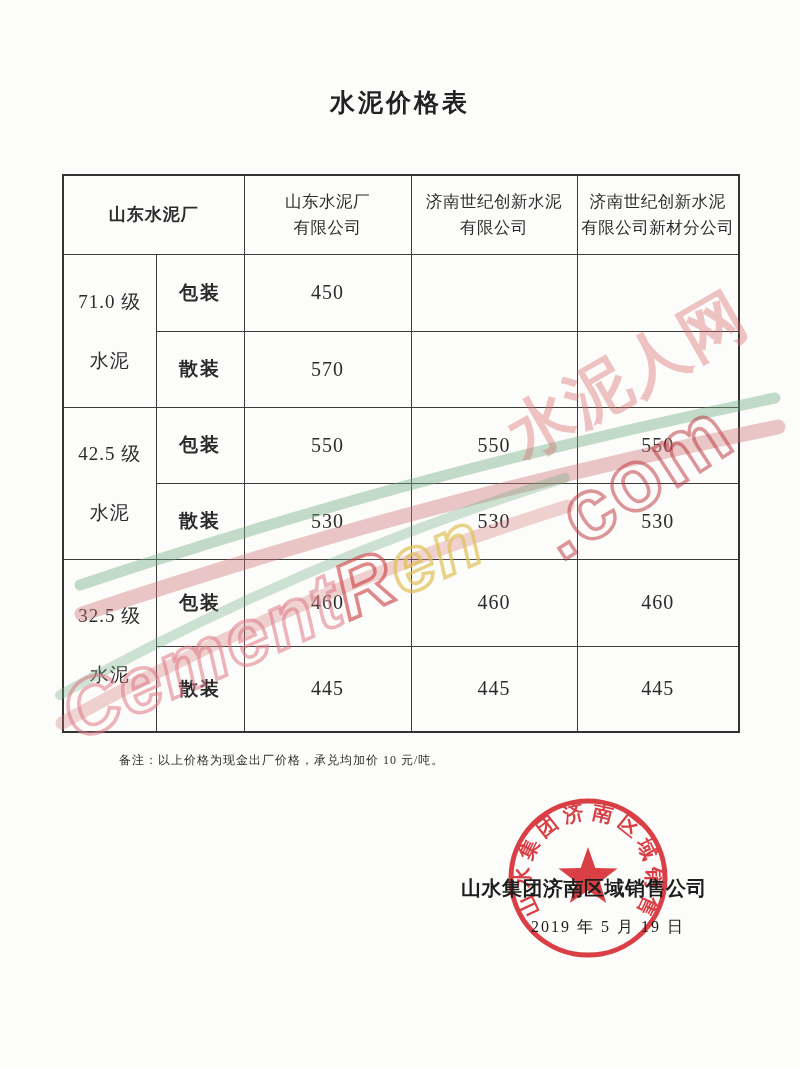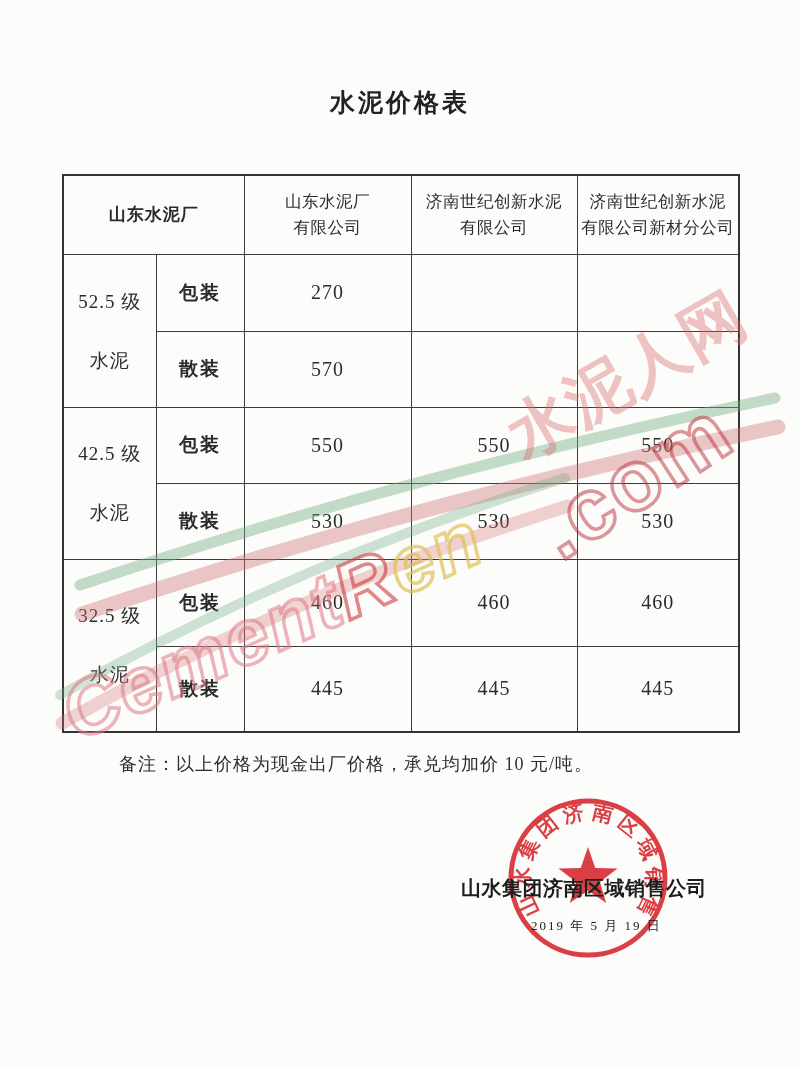--- a/index.html
+++ b/index.html
@@ -59,21 +59,21 @@
   tr.r6 { height: 86px; }
   td.grade { font-size: 19px; letter-spacing: 1px; }
   td.grade .gl { line-height: 1; }
   td.grade .gl + .gl { margin-top: 40px; }
   td.pack { font-size: 19px; font-weight: 600; letter-spacing: 2px; }
   td.val  { font-size: 20px; letter-spacing: 1px; }
   
   .note {
     position: absolute;
     left: 119px; top: 752px;
-    font-size: 18px;
+    font-size: 12px;
     letter-spacing: 1px;
     color: #2e2e2e;
     z-index: 2;
   }
   
   svg.swoosh {
     position: absolute; inset: 0;
     z-index: 3;
     pointer-events: none;
   }
@@ -129,21 +129,21 @@
     left: 461px; top: 875px;
     font-size: 20px;
     font-weight: bold;
     letter-spacing: 0.5px;
     color: #1d1d1d;
     z-index: 5;
   }
   .sig-date {
     position: absolute;
     left: 531px; top: 917px;
-    font-size: 13px;
+    font-size: 16px;
     letter-spacing: 2px;
     color: #1d1d1d;
     z-index: 5;
   }
 </style>
 </head>
 <body>
 
 <div class="page">
 
@@ -164,25 +164,25 @@
 有限公司</th>
         <th class="comp-h">济南世纪创新水泥
 有限公司</th>
         <th class="comp-h">济南世纪创新水泥
 有限公司新材分公司</th>
       </tr>
     </thead>
     <tbody>
       <tr class="r1">
         <td class="grade" rowspan="2">
-          <div class="gl">52.5 级</div>
+          <div class="gl">71.0 级</div>
           <div class="gl">水泥</div>
         </td>
         <td class="pack">包装</td>
-        <td class="val">270</td>
+        <td class="val">450</td>
         <td class="val"></td>
         <td class="val"></td>
       </tr>
       <tr class="r2">
         <td class="pack">散装</td>
         <td class="val">570</td>
         <td class="val"></td>
         <td class="val"></td>
       </tr>
       <tr class="r3">

